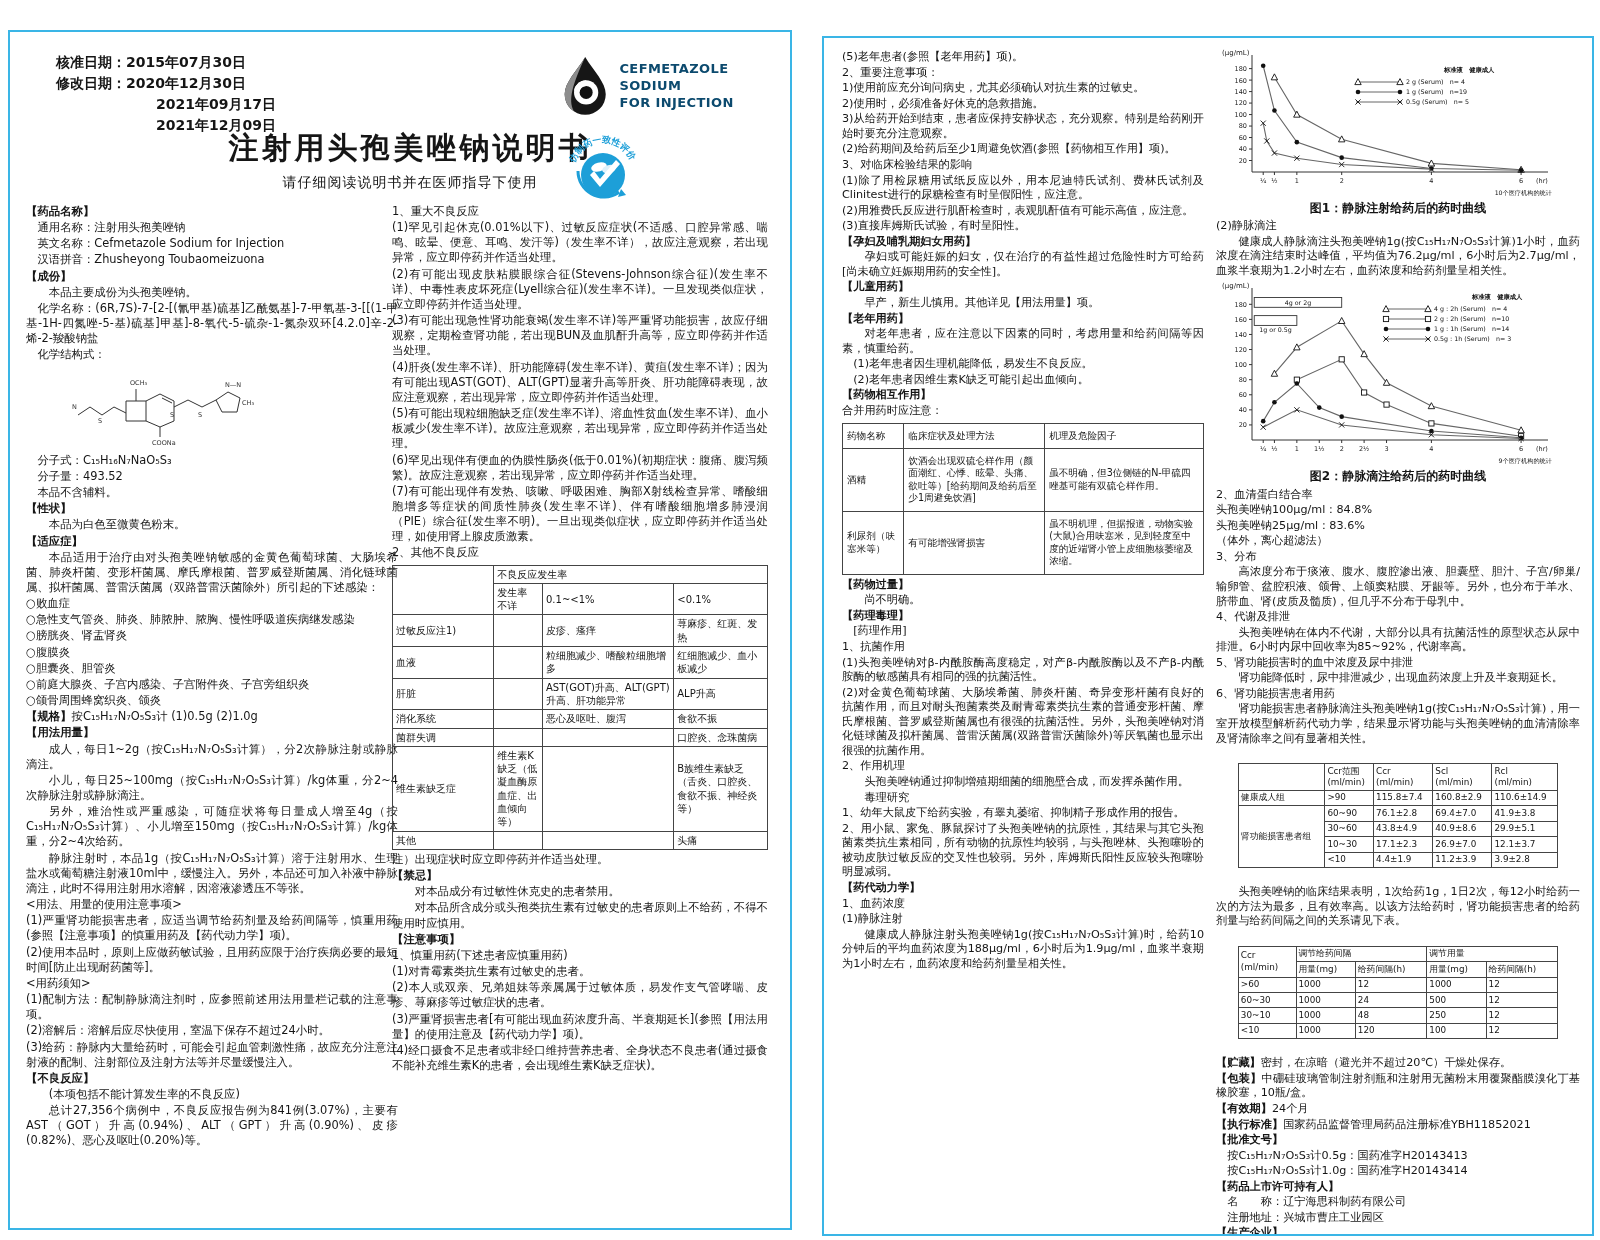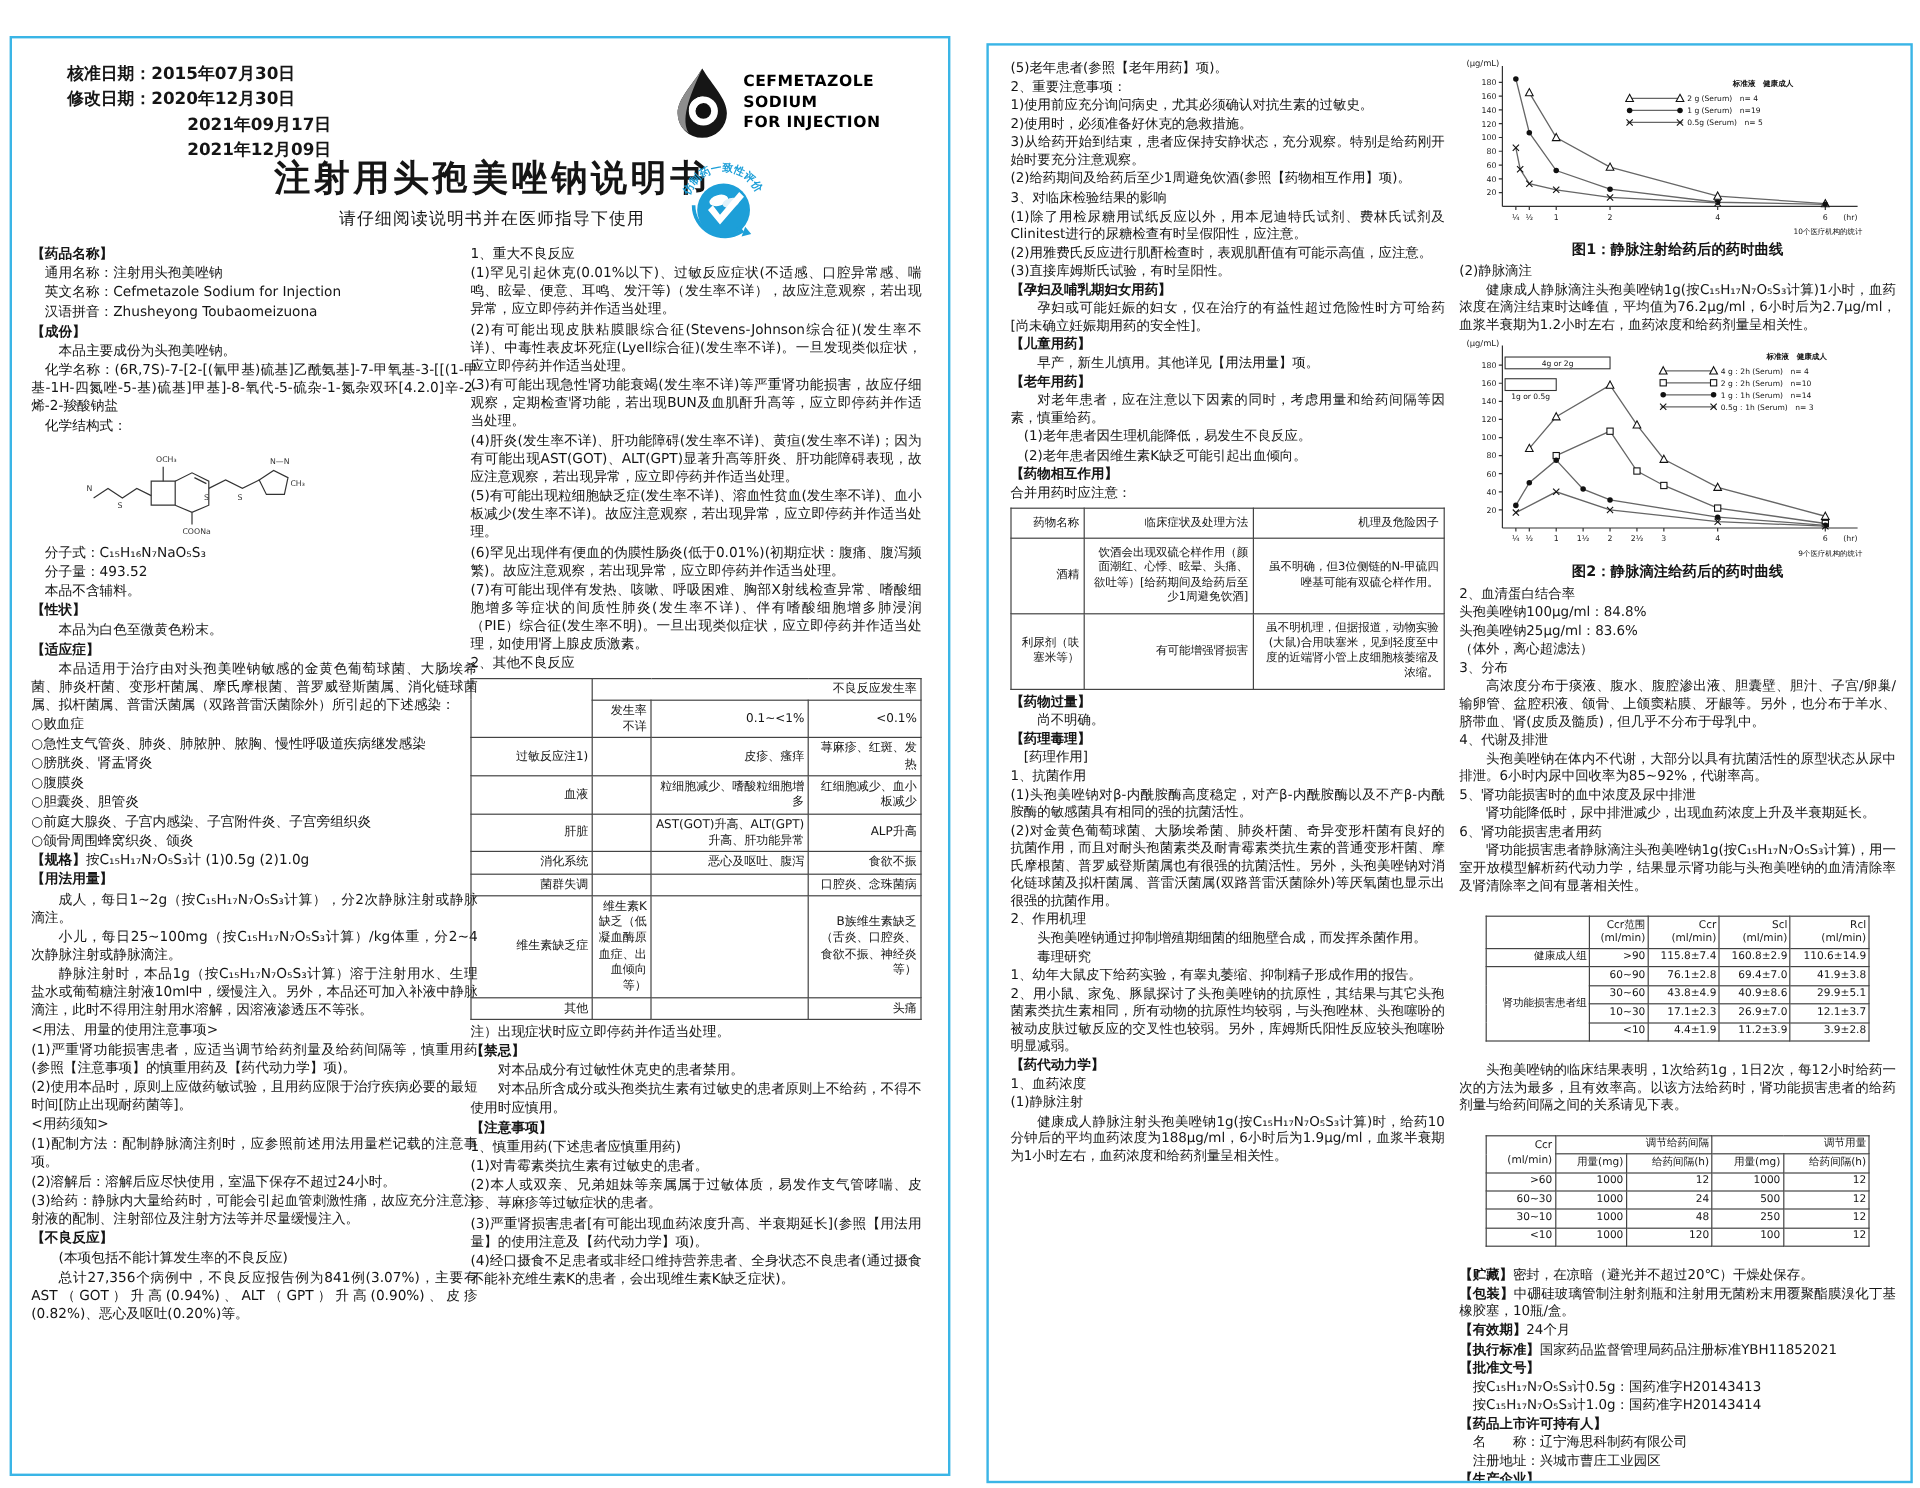--- a/index.html
+++ b/index.html
@@ -13,27 +13,27 @@
   .t-p{text-indent:2em}
   .t-i{text-indent:1em}
   #dates{position:absolute;left:46px;top:20px;font-weight:bold;font-size:14px;line-height:21px}
   #dates p{margin:0}
   #dates p:nth-child(n+3){margin-left:100px}
   .title{position:absolute;left:80px;top:96px;width:640px;text-align:center;
     font-size:30px;font-weight:bold;letter-spacing:3px}
   .subtitle{position:absolute;left:80px;top:142px;width:640px;text-align:center;
     font-size:14px;letter-spacing:1px}
   #brand{position:absolute;left:550px;top:22px;display:flex;align-items:center;gap:9px}
-  #brandText{font-size:13px;font-weight:bold;letter-spacing:.4px;line-height:17px;color:#000000}
+  #brandText{font-size:13px;font-weight:bold;letter-spacing:.4px;line-height:17px;color:#0c4a6e}
   #badge{position:absolute;left:556px;top:99px}
   #colL1{left:16px;top:172px;width:372px;font-size:11.4px;line-height:1.33}
   #colL2{left:382px;top:172px;width:376px;font-size:11.4px;line-height:1.33}
   #colR1{left:18px;top:12px;width:362px;font-size:11.2px;line-height:1.3}
   #colR2{left:392px;top:8px;width:364px;font-size:11.2px;line-height:1.3}
-  .tbl{border-collapse:collapse;width:100%;text-align:right}
+  .tbl{border-collapse:collapse;width:100%;text-align:left}
   .tbl td{border:1px solid #444;padding:2px 3px;vertical-align:middle}
   #advTbl{font-size:10px;margin:4px 0 2px}
   #advTbl td.c0{width:27%}#advTbl td.c1{width:13%}#advTbl td.c2{width:35%}#advTbl td.c3{width:25%}
   #intTbl{font-size:9.6px;margin:4px 0 3px}
   #intTbl td{padding:6px 4px}
   #intTbl td.c0{width:17%}#intTbl td.c1{width:39%}#intTbl td.c2{width:44%}
   .smallTbl{font-size:8.8px;width:88%;margin:17px auto}
   .smallTbl td{padding:1.5px 2px}
   .chart-caption{text-align:center;font-weight:bold;font-size:12px;margin:0 0 3px}
   .struct{margin:2px 0 2px 44px}
@@ -132,20 +132,21 @@
           <p class="t-n">○急性支气管炎、肺炎、肺脓肿、脓胸、慢性呼吸道疾病继发感染</p>
           <p class="t-n">○膀胱炎、肾盂肾炎</p>
           <p class="t-n">○腹膜炎</p>
           <p class="t-n">○胆囊炎、胆管炎</p>
           <p class="t-n">○前庭大腺炎、子宫内感染、子宫附件炎、子宫旁组织炎</p>
           <p class="t-n">○颌骨周围蜂窝织炎、颌炎</p>
           <p class="t-n"><b>【规格】</b>按C₁₅H₁₇N₇O₅S₃计 (1)0.5g (2)1.0g</p>
           <p class="t-h"><b>【用法用量】</b></p>
           <p class="t-p">成人，每日1~2g（按C₁₅H₁₇N₇O₅S₃计算），分2次静脉注射或静脉滴注。</p>
           <p class="t-p">小儿，每日25~100mg（按C₁₅H₁₇N₇O₅S₃计算）/kg体重，分2~4次静脉注射或静脉滴注。</p>
+          <p class="t-p">另外，难治性或严重感染，可随症状将每日量成人增至4g（按C₁₅H₁₇N₇O₅S₃计算）、小儿增至150mg（按C₁₅H₁₇N₇O₅S₃计算）/kg体重，分2~4次给药。</p>
           <p class="t-p">静脉注射时，本品1g（按C₁₅H₁₇N₇O₅S₃计算）溶于注射用水、生理盐水或葡萄糖注射液10ml中，缓慢注入。另外，本品还可加入补液中静脉滴注，此时不得用注射用水溶解，因溶液渗透压不等张。</p>
           <p class="t-n">&lt;用法、用量的使用注意事项&gt;</p>
           <p class="t-n">(1)严重肾功能损害患者，应适当调节给药剂量及给药间隔等，慎重用药(参照【注意事项】的慎重用药及【药代动力学】项)。</p>
           <p class="t-n">(2)使用本品时，原则上应做药敏试验，且用药应限于治疗疾病必要的最短时间[防止出现耐药菌等]。</p>
           <p class="t-n">&lt;用药须知&gt;</p>
           <p class="t-n">(1)配制方法：配制静脉滴注剂时，应参照前述用法用量栏记载的注意事项。</p>
           <p class="t-n">(2)溶解后：溶解后应尽快使用，室温下保存不超过24小时。</p>
           <p class="t-n">(3)给药：静脉内大量给药时，可能会引起血管刺激性痛，故应充分注意注射液的配制、注射部位及注射方法等并尽量缓慢注入。</p>
           <p class="t-h"><b>【不良反应】</b></p>
           <p class="t-p">(本项包括不能计算发生率的不良反应)</p>

